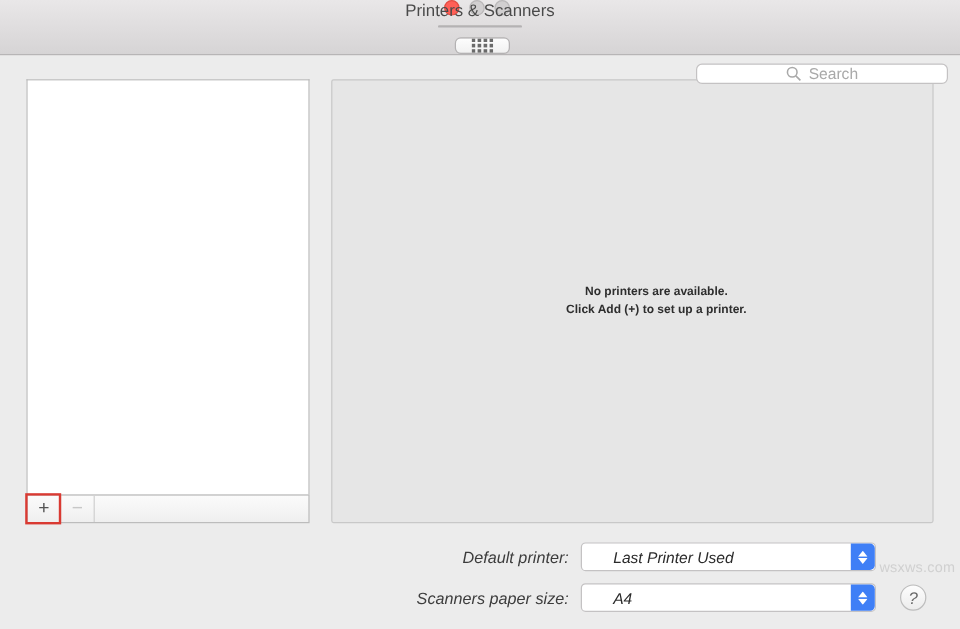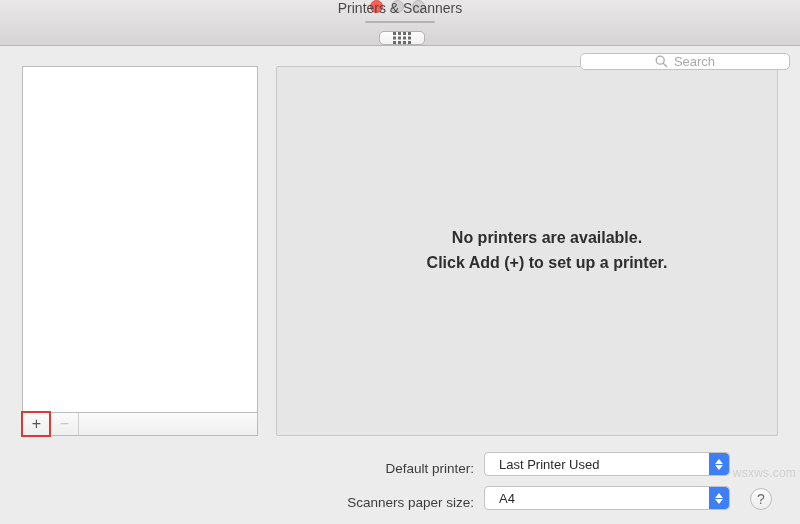--- a/index.html
+++ b/index.html
@@ -128,53 +128,54 @@
     }
     .mainpanel {
       flex: 1;
       background: #e6e6e6;
       border: 1px solid #c8c8c8;
       border-radius: 2px;
       display: flex;
       align-items: center;
       justify-content: center;
       text-align: center;
-      font-size: 16px;
+      font-size: 10px;
       line-height: 1.55;
       color: #2e2e2e;
       font-weight: 600;
       padding-left: 40px;
     }
     
     .rows {
       padding: 8px 22px 12px 22px;
     }
     .row {
       display: flex;
-      align-items: flex-end;
+      align-items: center;
       gap: 10px;
       margin-bottom: 10px;
+      font-style: italic;
     }
     .row label {
       width: 452px;
       text-align: right;
       font-size: 13.5px;
       color: #3c3c3c;
     }
     .popup {
       flex: 1;
       max-width: 246px;
       height: 24px;
       display: flex;
       align-items: center;
       background: #fff;
       border: 1px solid #c4c2c3;
       border-radius: 4px;
       position: relative;
-      padding-left: 14px;
+      padding-left: 26px;
       font-size: 13px;
       color: #2a2a2a;
     }
     .popup .caps {
       position: absolute;
       right: 0; top: 0; bottom: 0;
       width: 20px;
       background: #3f7ff6;
       border-radius: 0 4px 4px 0;
       display: flex;

